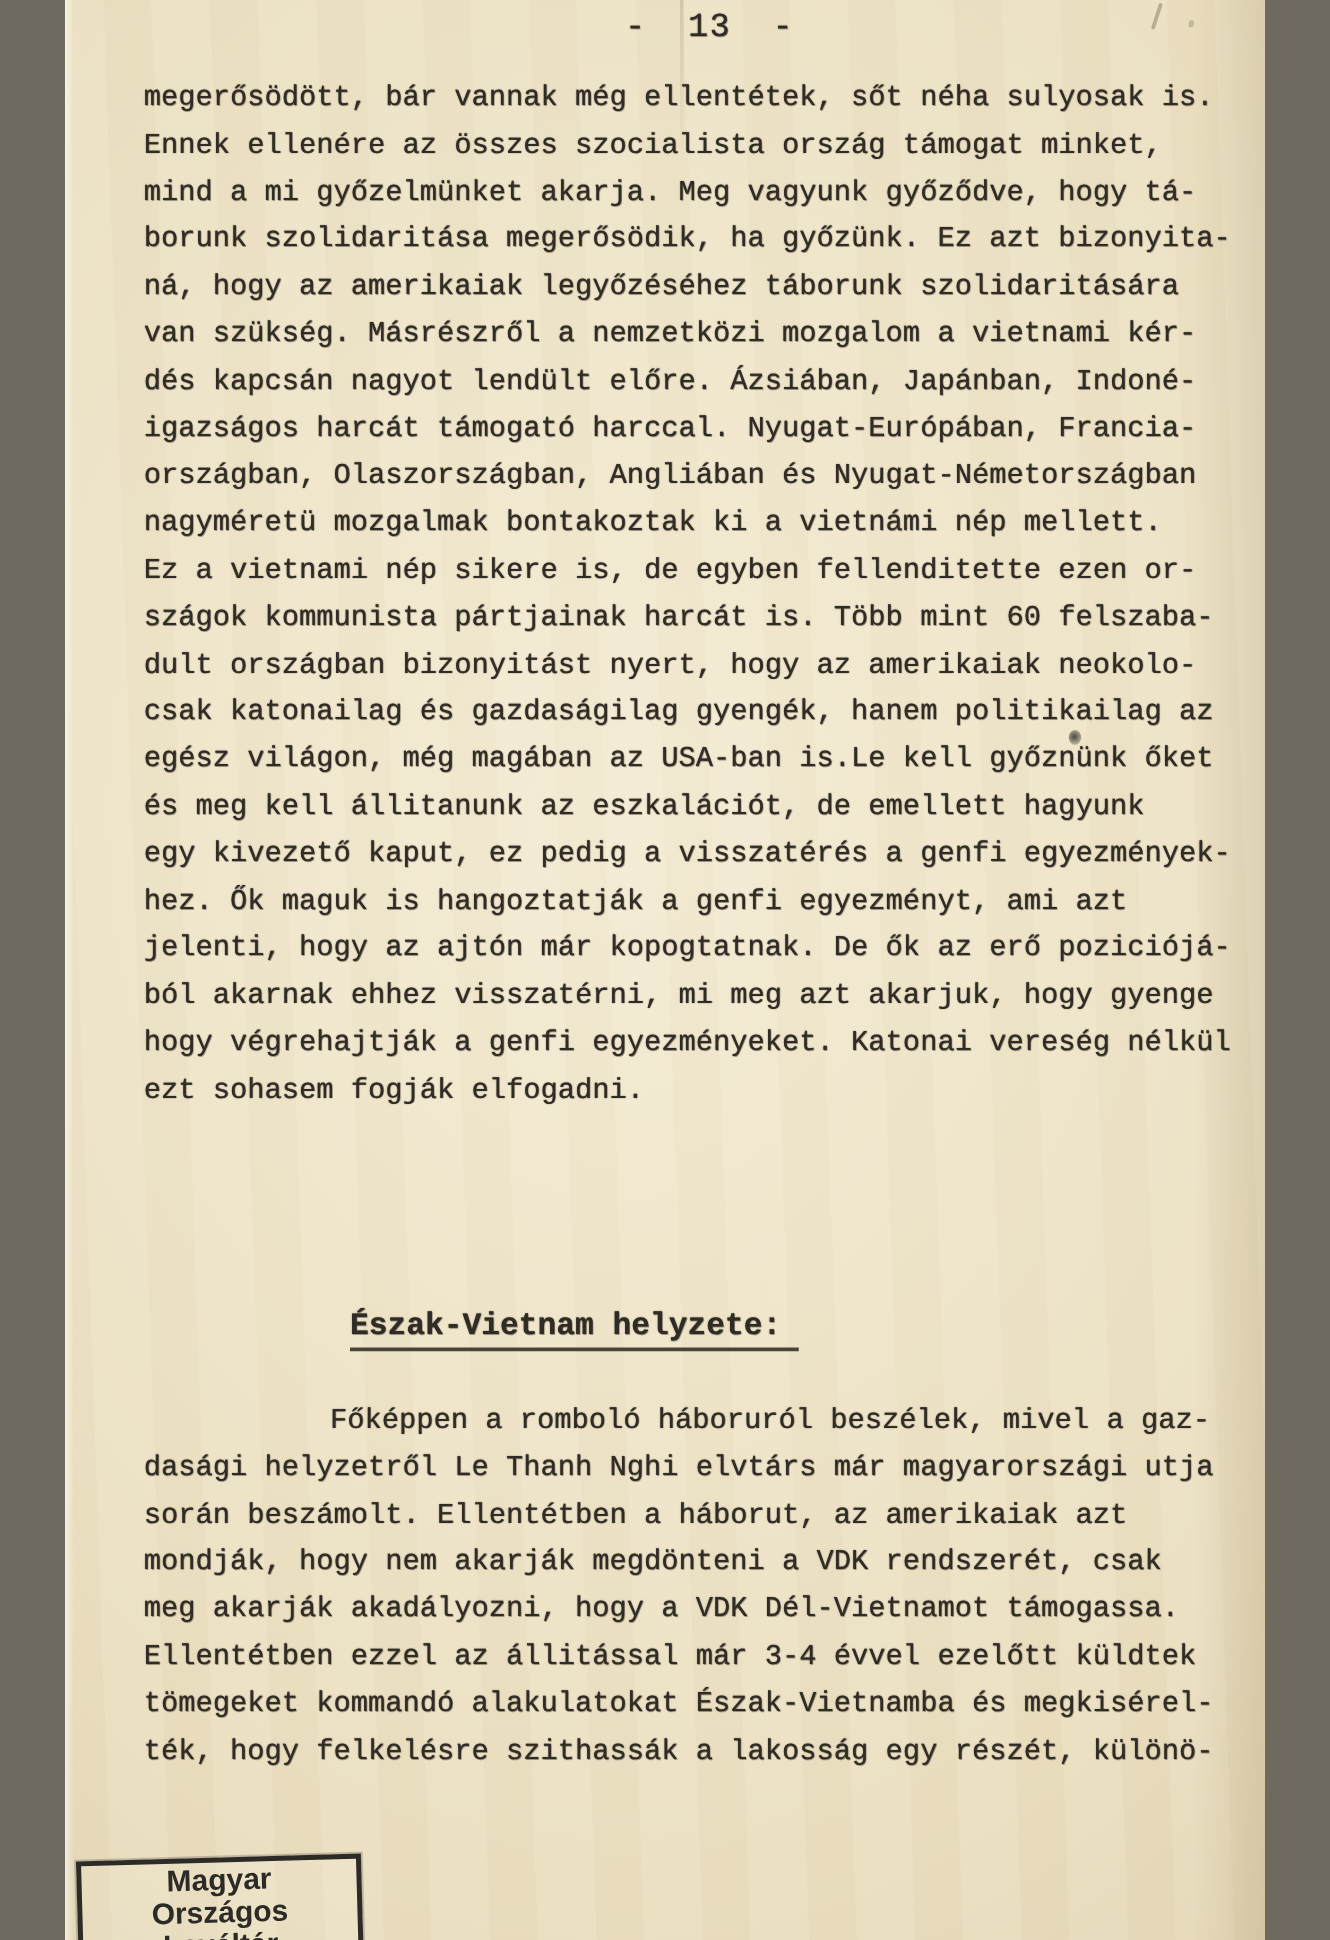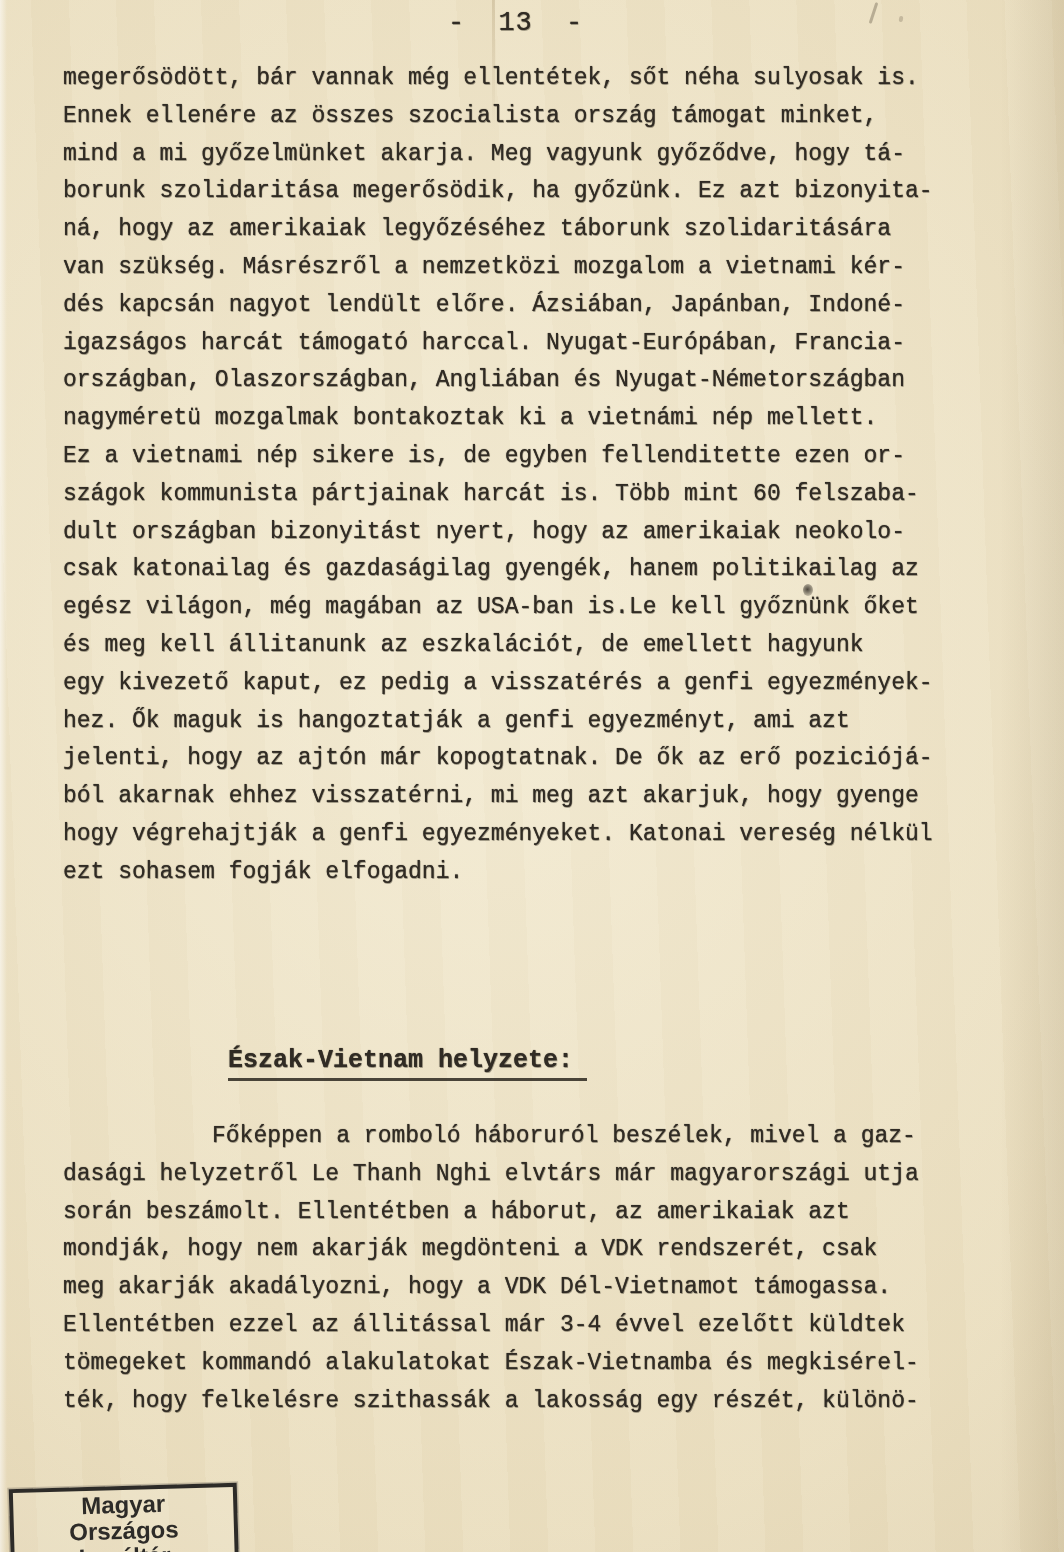--- a/index.html
+++ b/index.html
@@ -1,19 +1,19 @@
 <!DOCTYPE html>
 <html style="--paper: #ece1c4; --ink: #302b24; --stamp-ink: #2d2b28;"><head>
 <meta charset="utf-8">
 <style>
   html,body{margin:0;padding:0;}
   body{background:#6f6a60;}
   .page{
     position:relative;
-    width:1064px;height:1552px;
+    width:960px;height:1552px;
     margin:0 auto;
     overflow:hidden;
     background:
       linear-gradient(90deg, rgba(255,255,255,.55) 0px, rgba(255,255,255,0) 7px),
       linear-gradient(90deg, rgba(0,0,0,0) 94%, rgba(120,98,58,.14) 100%),
       radial-gradient(ellipse 120% 95% at 46% 42%, rgba(255,252,238,.38) 0%, rgba(222,203,158,.10) 60%, rgba(164,136,86,.22) 100%),
       repeating-linear-gradient(88deg, rgba(180,155,105,.045) 0px 38px, rgba(255,255,248,.05) 38px 85px),
       var(--paper,#ece1c4);
     font-family:"Liberation Mono","DejaVu Sans Mono",monospace;
     color:var(--ink,#302b24);

